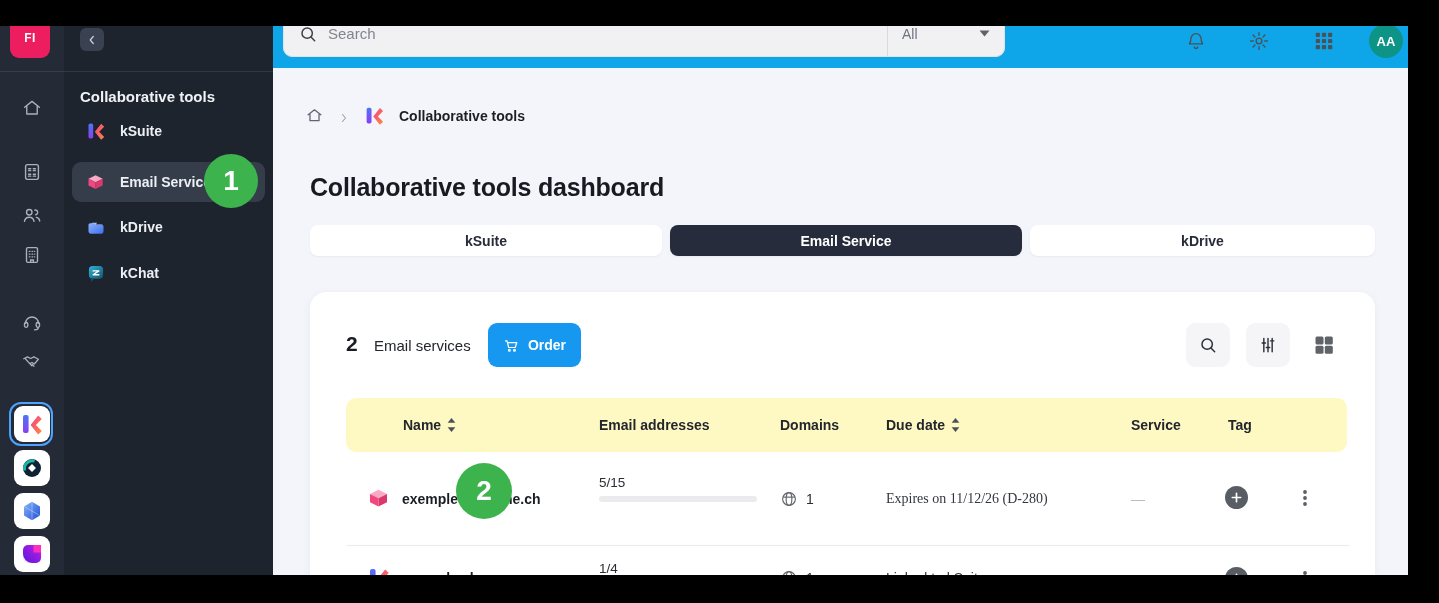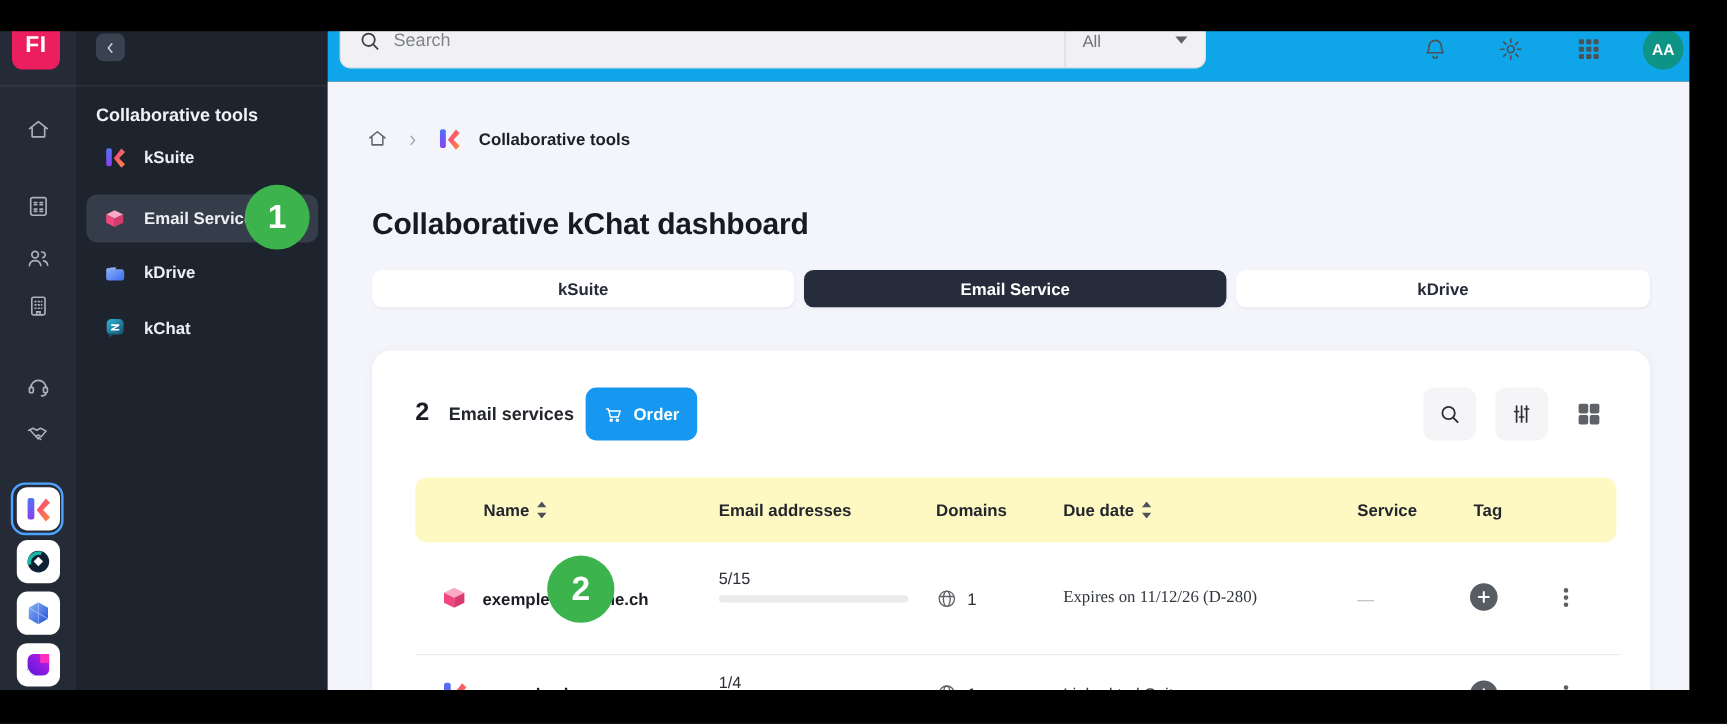--- a/index.html
+++ b/index.html
@@ -2,21 +2,21 @@
 <html><head>
 <meta charset="utf-8">
 <style>
   html,body{margin:0;padding:0;background:#000;}
   .stage{position:relative;width:1439px;height:603px;background:#000;overflow:hidden;
          font-family:"Liberation Sans",sans-serif;-webkit-font-smoothing:antialiased;}
 
   
   .rail{position:absolute;left:0;top:0;width:64px;height:575px;background:#252b36;}
   .rail-logo{position:absolute;left:10px;top:18px;width:40px;height:40px;border-radius:9px;
-    background:#ec1e5f;color:#fff;font-weight:bold;font-size:19px;display:flex;align-items:center;justify-content:center;letter-spacing:.5px;}
+    background:#ec1e5f;color:#fff;font-weight:bold;font-size:12px;display:flex;align-items:center;justify-content:center;letter-spacing:.5px;}
   .rail-divider{position:absolute;left:0;top:71px;width:273px;height:1px;background:rgba(255,255,255,.09);}
   .rail-ic{position:absolute;left:21px;width:22px;height:22px;color:#a9b1bc;}
   .rail-ic svg{width:22px;height:22px;display:block;}
   .app-ring{position:absolute;left:9px;top:402px;width:44px;height:44px;border:2px solid #4da3ff;border-radius:12px;box-sizing:border-box;}
   .app-tile{position:absolute;left:14px;width:36px;height:36px;border-radius:9px;background:#fff;display:flex;align-items:center;justify-content:center;}
   .app-tile svg{width:24px;height:24px;display:block;}
 
   
   .panel{position:absolute;left:64px;top:0;width:209px;height:575px;background:#1e242e;}
   .back-btn{position:absolute;left:16px;top:28px;width:24px;height:23px;border-radius:6px;background:#3a4150;
@@ -53,21 +53,21 @@
   .crumbs .sec{font-size:14px;font-weight:bold;color:#1c1f26;}
   .page-title{position:absolute;left:37px;top:88px;font-size:25px;font-weight:bold;color:#171a21;letter-spacing:-.2px;}
 
   .tab{position:absolute;top:157px;height:31px;border-radius:8px;background:#fff;display:flex;align-items:center;justify-content:center;
     font-size:14px;font-weight:bold;color:#272c38;box-shadow:0 1px 2px rgba(20,20,40,.05);}
   .tab.active{background:#262c3b;color:#fff;}
 
   .card{position:absolute;left:37px;top:224px;width:1065px;height:283px;background:#fff;border-radius:16px 16px 0 0;
     box-shadow:0 2px 8px rgba(30,30,60,.05);}
   .card-count{position:absolute;left:36px;top:40px;font-size:21px;font-weight:bold;color:#191c23;}
-  .card-count-lbl{position:absolute;left:64px;top:45px;font-size:15px;font-weight:bold;color:#23262d;}
+  .card-count-lbl{position:absolute;left:64px;top:45px;font-size:15px;font-weight:normal;color:#23262d;}
   .order-btn{position:absolute;left:178px;top:31px;width:93px;height:44px;border-radius:9px;background:#1798f0;border:0;
     color:#fff;font-size:14px;font-weight:bold;display:flex;align-items:center;justify-content:center;gap:8px;
     font-family:"Liberation Sans",sans-serif;cursor:pointer;}
   .order-btn svg{width:17px;height:17px;}
   .sq-btn{position:absolute;top:31px;width:44px;height:44px;border-radius:9px;background:#f5f5f7;border:0;
     display:flex;align-items:center;justify-content:center;color:#2c2f36;cursor:pointer;}
   .sq-btn svg{width:20px;height:20px;}
   .view-ic{position:absolute;left:1002px;top:41px;width:24px;height:24px;color:#5f6368;}
 
   .thead{position:absolute;left:36px;top:106px;width:1001px;height:54px;background:#fef9c3;border-radius:10px;}
@@ -327,21 +327,21 @@
       </span>
       <span class="klogo">
         <svg viewBox="0 0 24 24">
             <rect x="3" y="3" width="5.6" height="18" rx="2" fill="url(#kg1)"></rect>
             <polygon points="10.6,13 18.2,3.4 21.8,6.9 15.9,13 21.8,19.1 18.2,22.6" fill="url(#kg2)"></polygon>
           </svg>
       </span>
       <span class="sec">Collaborative tools</span>
     </div>
 
-    <h1 class="page-title">Collaborative kChat dashboard</h1>
+    <h1 class="page-title">Collaborative tools dashboard</h1>
 
     <div class="tab" style="left:37px;width:352px;">
       <span>kSuite</span>
     </div>
     <div class="tab active" style="left:397px;width:352px;">
       <span>Email Service</span>
     </div>
     <div class="tab" style="left:757px;width:345px;">
       <span>kDrive</span>
     </div>

